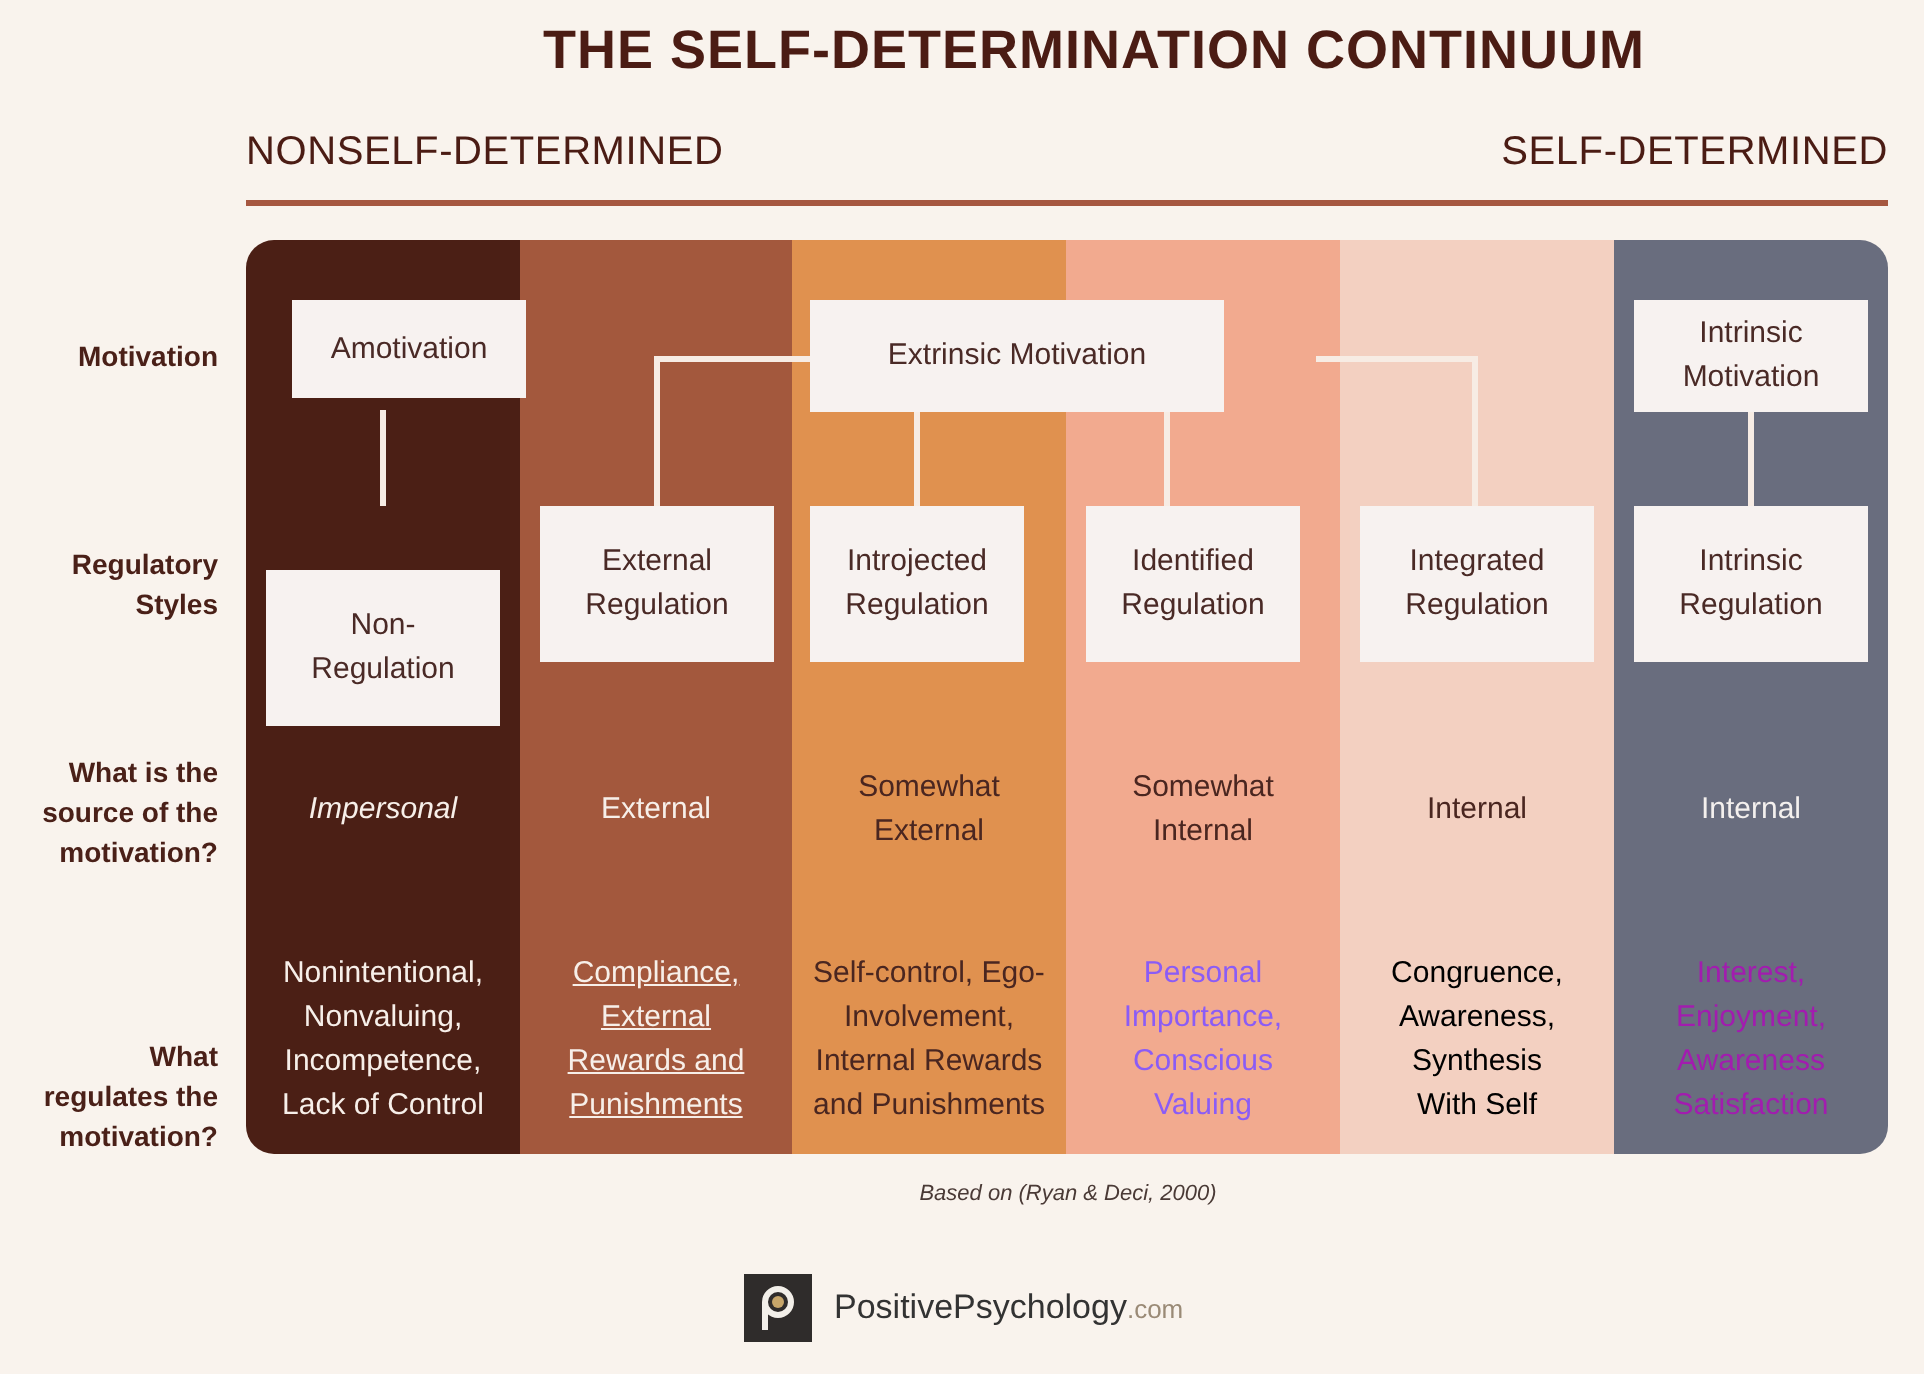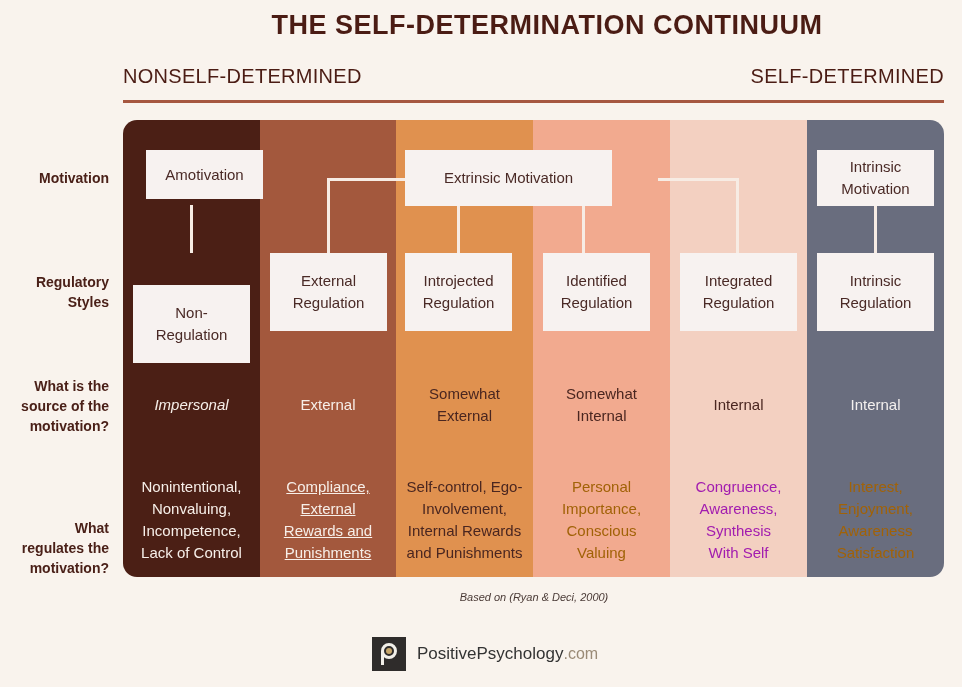--- a/index.html
+++ b/index.html
@@ -14,21 +14,21 @@
     .row-label { position: absolute; right: 853px; text-align: right; font-size: 14px; font-weight: bold; color: #4a2018; line-height: 20px; }
     .box { position: absolute; background: #f7f2f0; color: #4a2a26; font-size: 15px; text-align: center; display: flex; align-items: center; justify-content: center; line-height: 22px; }
     .line { position: absolute; background: #f7ece4; }
     .cell-text { position: absolute; font-size: 15px; line-height: 22px; text-align: center; display: flex; align-items: center; justify-content: center; }
     .caption { position: absolute; left: 0; width: 1068px; top: 591px; text-align: center; font-size: 11px; font-style: italic; color: #4a3a36; }
     .logo { position: absolute; left: 372px; top: 637px; width: 34px; height: 34px; background: #2f2c2b; }
     .logo-p { position: absolute; left: 9px; top: 6px; width: 16px; height: 16px; border: 3px solid #f2efe9; border-radius: 50%; }
     .logo-dot { position: absolute; left: 14px; top: 11px; width: 6px; height: 6px; border-radius: 50%; background: #c7a66a; }
     .logo-stem { position: absolute; left: 9px; top: 14px; width: 3px; height: 14px; background: #f2efe9; }
     .brand { position: absolute; left: 417px; top: 644px; font-size: 17px; color: #333; }
-    .brand .tld { font-size: 16px; color: #9a8a76; }
+    .brand .tld { font-size: 13px; color: #9a8a76; }
   </style>
 </head>
 <body>
 
 <div class="title">THE SELF-DETERMINATION CONTINUUM</div>
 <div class="end-left">NONSELF-DETERMINED</div>
 <div class="end-right">SELF-DETERMINED</div>
 <div class="rule"></div>
 
 <div class="row-label" style="top:168px;">Motivation</div>
@@ -129,33 +129,33 @@
   <span>External</span>
   <span>Rewards and</span>
   <span>Punishments</span>
 </div>
 <div class="cell-text" style="left:396px;top:476px;width:137px;height:88px;flex-direction:column;color:#4a2620;">
   <span>Self-control, Ego-</span>
   <span>Involvement,</span>
   <span>Internal Rewards</span>
   <span>and Punishments</span>
 </div>
-<div class="cell-text" style="left:533px;top:476px;width:137px;height:88px;flex-direction:column;color:#a16207;">
+<div class="cell-text" style="left:533px;top:476px;width:137px;height:88px;flex-direction:column;color:#8b5cf6;">
   <span>Personal</span>
   <span>Importance,</span>
   <span>Conscious</span>
   <span>Valuing</span>
 </div>
-<div class="cell-text" style="left:670px;top:476px;width:137px;height:88px;flex-direction:column;color:#a21caf;">
+<div class="cell-text" style="left:670px;top:476px;width:137px;height:88px;flex-direction:column;color:#000000;">
   <span>Congruence,</span>
   <span>Awareness,</span>
   <span>Synthesis</span>
   <span>With Self</span>
 </div>
-<div class="cell-text" style="left:807px;top:476px;width:137px;height:88px;flex-direction:column;color:#a16207;">
+<div class="cell-text" style="left:807px;top:476px;width:137px;height:88px;flex-direction:column;color:#a21caf;">
   <span>Interest,</span>
   <span>Enjoyment,</span>
   <span>Awareness</span>
   <span>Satisfaction</span>
 </div>
 
 <div class="caption">Based on (Ryan &amp; Deci, 2000)</div>
 
 <div class="logo">
   <div class="logo-p"></div>

